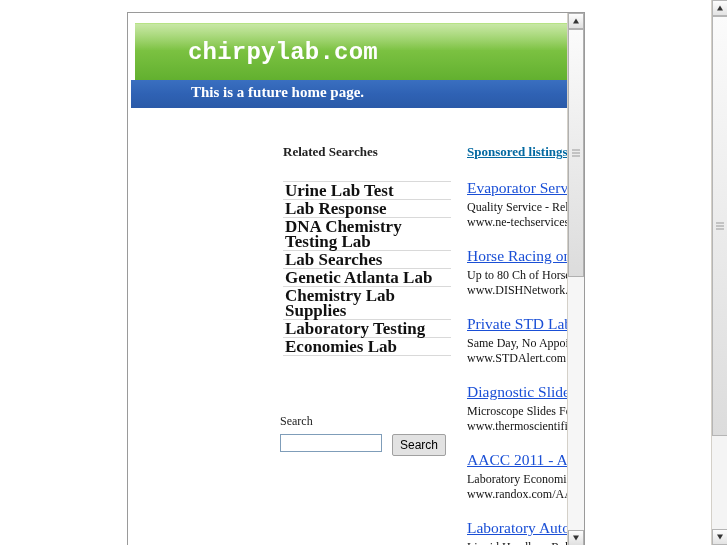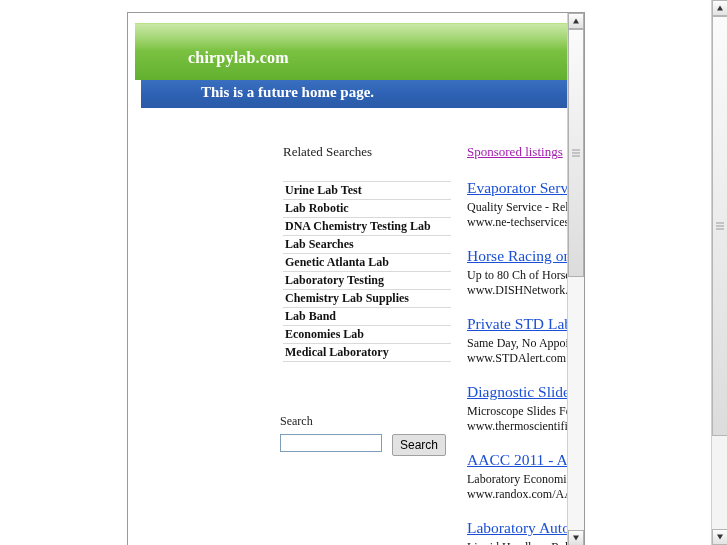--- a/index.html
+++ b/index.html
@@ -159,32 +159,32 @@
   .banner .gloss {
     position: absolute;
     left: 0; top: 0; right: 0;
     height: 26px;
     background: linear-gradient(rgba(255,255,255,0.45), rgba(255,255,255,0.02));
     pointer-events: none;
   }
   .domain-title {
     position: absolute;
     left: 53px;
-    top: 25px;
-    font-family: Liberation Serif, serif;
-    font-size: 16px;
+    top: 15px;
+    font-family: Liberation Mono, monospace;
+    font-size: 24px;
     font-weight: bold;
     color: #ffffff;
     letter-spacing: 0.2px;
   }
 
   
   .subbanner {
     position: absolute;
-    left: 13px;
+    left: 3px;
     top: 67px;
     width: 514px;
     height: 28px;
     background: linear-gradient(#3a6fc0 0%, #2f62b4 50%, #2a5aa8 100%);
     box-sizing: border-box;
   }
   .subbanner .txt {
     position: absolute;
     left: 60px;
     top: 4px;
@@ -215,43 +215,44 @@
     left: 339px;
     top: 36px;
     width: 240px;
   }
 
   .col-heading {
     font-family: "Liberation Serif", serif;
     font-size: 13px;
     color: #222222;
     margin: 0 0 5px 0;
+    font-weight: bold;
   }
   .sponsored-link {
     font-family: "Liberation Serif", serif;
     font-size: 13px;
-    color: #a21caf;
+    color: #0369a1;
     text-decoration: underline;
     cursor: pointer;
     display: inline-block;
     text-align: right;
   }
 
   .rs-list {
     list-style: none;
     margin: 21px 0 0 0;
     padding: 0;
     border-top: 1px solid #d9d9d9;
     width: 168px;
   }
   .rs-list li {
     border-bottom: 1px solid #d9d9d9;
     padding: 1px 0 1px 2px;
     font-family: "Liberation Serif", serif;
-    font-size: 12px;
+    font-size: 17px;
     font-weight: bold;
     color: #111111;
     line-height: 15px;
     cursor: pointer;
   }
 
   
   .search-wrap {
     position: absolute;
     left: 152px;
@@ -357,29 +358,27 @@
     <div class="subbanner">
       <div class="txt">This is a future home page.</div>
     </div>
 
     <div class="content">
 
       <div class="left-col">
         <div class="col-heading">Related Searches</div>
         <ul class="rs-list">
           <li>Urine Lab Test</li>
-          <li>Lab Robotic</li>
+          <li>Lab Response</li>
           <li>DNA Chemistry Testing Lab</li>
           <li>Lab Searches</li>
           <li>Genetic Atlanta Lab</li>
+          <li>Chemistry Lab Supplies</li>
           <li>Laboratory Testing</li>
-          <li>Chemistry Lab Supplies</li>
-          <li>Lab Band</li>
           <li>Economies Lab</li>
-          <li>Medical Laboratory</li>
         </ul>
       </div>
 
       <div class="search-wrap">
         <div class="search-label">Search</div>
         <div class="search-row">
           <input class="search-input" type="text" value="" placeholder="" style="">
           <button class="search-btn">Search</button>
         </div>
       </div>

